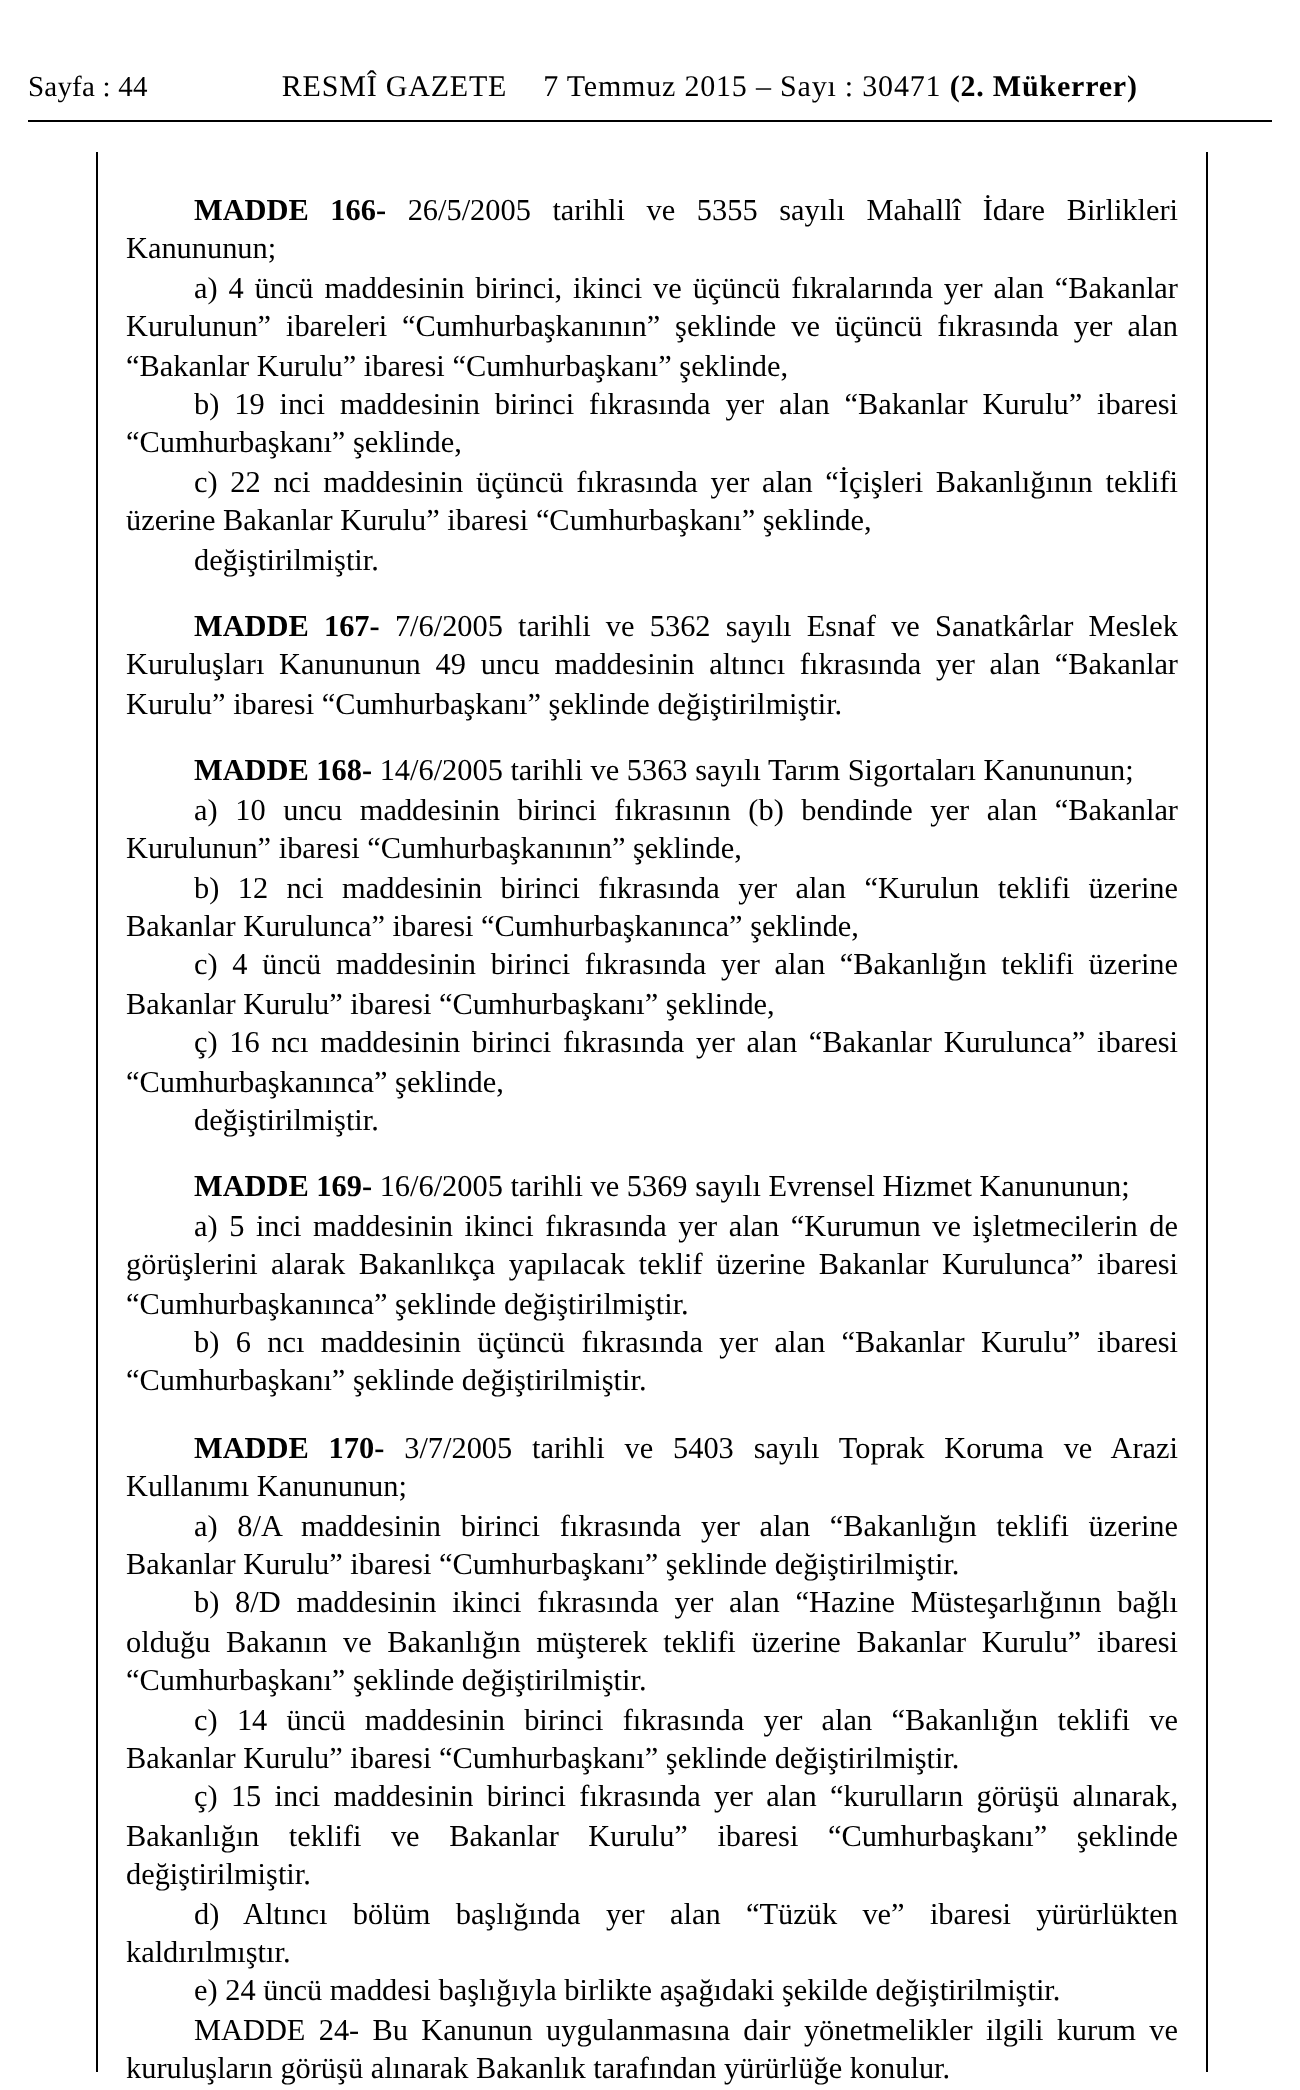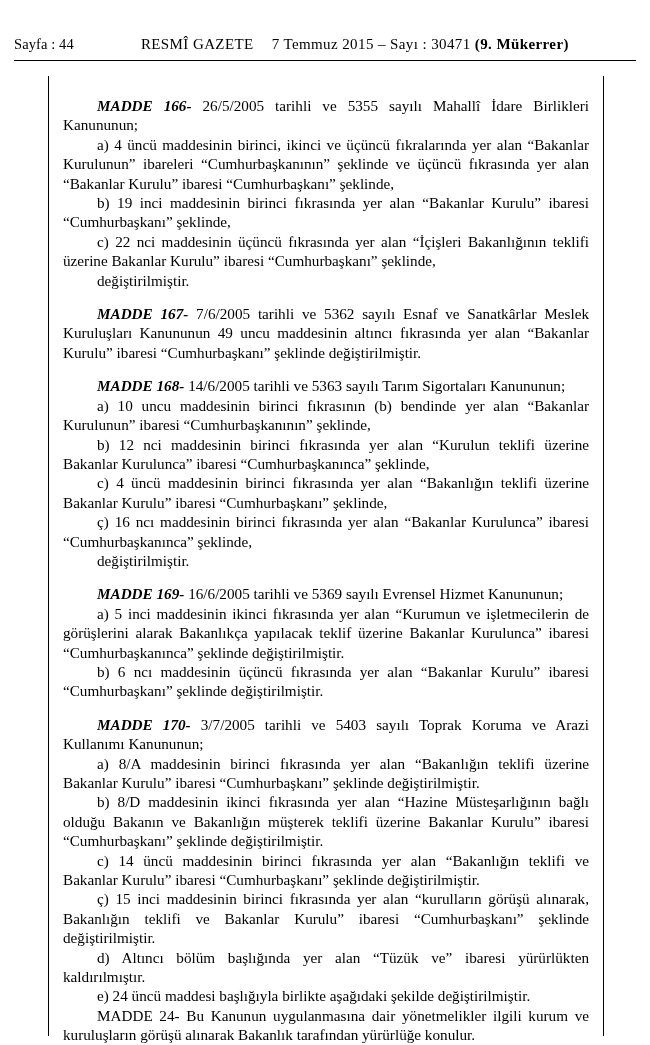--- a/index.html
+++ b/index.html
@@ -84,32 +84,31 @@
     hyphens: none;
   }
   p.indent {
     text-indent: 34px;
   }
   p.gap {
     margin-top: 14px;
   }
   .madde {
     font-weight: bold;
-    font-style: italic;
   }
 </style>
 </head>
 <body>
 
 <div class="page">
 
   <div class="header">
     <span class="header-left">Sayfa : 44</span>
     <span class="header-center">
-      <span>RESMÎ GAZETE</span><span class="sep"></span><span>7 Temmuz 2015 – Sayı : 30471</span>&nbsp;<span class="header-mukerrer">(9. Mükerrer)</span>
+      <span>RESMÎ GAZETE</span><span class="sep"></span><span>7 Temmuz 2015 – Sayı : 30471</span>&nbsp;<span class="header-mukerrer">(2. Mükerrer)</span>
     </span>
   </div>
 
   <div class="rule"></div>
 
   <div class="content">
     <div class="inner">
 
       <p class="indent gap"><span class="madde">MADDE 166-</span><span> 26/5/2005 tarihli ve 5355 sayılı Mahallî İdare Birlikleri Kanununun;</span></p>
 

